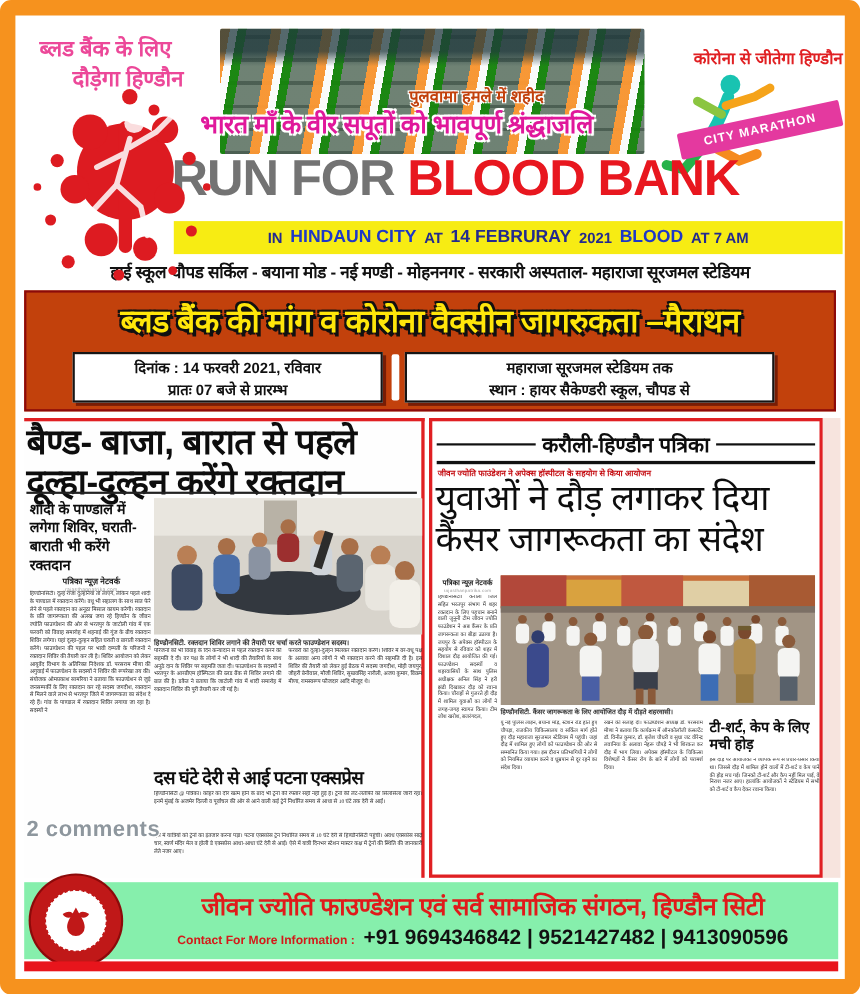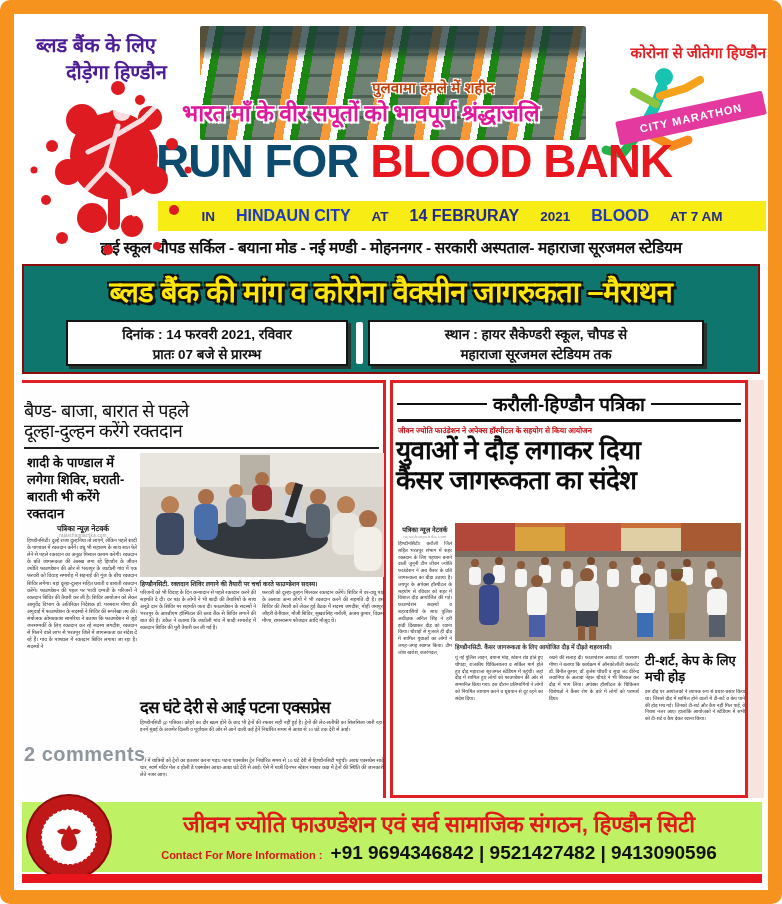--- a/index.html
+++ b/index.html
@@ -1,73 +1,73 @@
 <!DOCTYPE html>
 <html><head>
 <meta charset="utf-8">
 <style>
   html,body{margin:0;padding:0;background:#fff;}
   .page{position:relative;width:782px;height:904px;background:#fff;font-family:"Liberation Sans","DejaVu Sans",sans-serif;overflow:hidden;}
   .frame{position:absolute;inset:0;border:14px solid #f6921e;border-radius:10px;pointer-events:none;z-index:50;}
   .abs{position:absolute;}
   
-  .logo-text{left:36px;top:32px;color:#4c1d95;font-weight:800;font-size:20px;line-height:1.35;z-index:3;}
+  .logo-text{left:36px;top:32px;color:#ec4899;font-weight:800;font-size:20px;line-height:1.35;z-index:3;}
   .logo-text .l2{padding-left:30px;display:block;}
   .coffin-photo{left:200px;top:26px;width:386px;height:114px;overflow:hidden;border-radius:2px;
     background-color:#6f8274;
     background-image:
       linear-gradient(180deg,rgba(30,55,60,.75) 0 18%,rgba(30,55,60,0) 30%),
       repeating-linear-gradient(100deg,rgba(255,153,51,.95) 0 9px,rgba(255,255,255,.97) 9px 16px,rgba(19,136,8,.9) 16px 24px,rgba(110,130,115,.15) 24px 46px),
       repeating-linear-gradient(0deg,rgba(20,40,30,.45) 0 3px,rgba(0,0,0,0) 3px 21px);}
   .kicker-pulwama{left:372px;top:77px;color:#c2410c;font-weight:800;font-size:15px;z-index:4;
     text-shadow:-1px -1px 0 #fff,1px -1px 0 #fff,-1px 1px 0 #fff,1px 1px 0 #fff;}
   .tribute-line{left:182px;top:96px;width:406px;color:#e0189b;font-weight:900;font-size:23px;z-index:4;letter-spacing:-.5px;
     text-shadow:-1.5px -1.5px 0 #fff,1.5px -1.5px 0 #fff,-1.5px 1.5px 0 #fff,1.5px 1.5px 0 #fff,2px 2px 1px #fff;}
   .corona-slogan{left:584px;top:42px;width:182px;color:#e02023;font-weight:800;font-size:15px;text-align:right;}
   .runner-wrap{left:588px;top:60px;width:178px;height:112px;}
   .ribbon{position:absolute;left:28px;top:46px;width:150px;height:24px;background:#e4399f;transform:rotate(-12deg);
     display:flex;align-items:center;justify-content:center;color:#fff;font-weight:800;font-size:11px;letter-spacing:1px;z-index:2;border-radius:2px;}
   
   .main-title{left:156px;top:134px;width:612px;font-size:46px;font-weight:900;letter-spacing:-1px;white-space:nowrap;font-family:"Liberation Sans","DejaVu Sans",sans-serif;}
-  .main-title .t1{color:#0c4a6e;} .main-title .t2{color:#e8171f;}
-  .schedule-bar{left:158px;top:201px;width:608px;height:30px;background:#f7ec13;display:flex;align-items:center;justify-content:center;gap:21px;font-weight:800;font-size:16px;white-space:nowrap;}
+  .main-title .t1{color:#737373;} .main-title .t2{color:#e8171f;}
+  .schedule-bar{left:158px;top:201px;width:608px;height:30px;background:#f7ec13;display:flex;align-items:center;justify-content:center;gap:7px;font-weight:800;font-size:16px;white-space:nowrap;}
   .schedule-bar .navy{color:#232a8f;} .schedule-bar .blue{color:#1e38c8;} .schedule-bar .sm{font-size:13.5px;font-weight:800;}
   .route-line{left:20px;top:236px;width:742px;text-align:center;color:#111;font-weight:800;font-size:15.5px;letter-spacing:-.3px;}
   
-  .red-banner{left:22px;top:264px;width:738px;height:110px;background:#0f766e;border:2px solid #8c0a0a;box-sizing:border-box;z-index:2;}
+  .red-banner{left:22px;top:264px;width:738px;height:110px;background:#c2410c;border:2px solid #8c0a0a;box-sizing:border-box;z-index:2;}
   .banner-title{position:absolute;left:0;right:0;top:5px;text-align:center;color:#ffe60a;font-weight:900;font-size:29px;letter-spacing:-.5px;
     text-shadow:-2px -2px 0 #111,2px -2px 0 #111,-2px 2px 0 #111,2px 2px 0 #111,3px 3px 0 #111;}
   .info-box{position:absolute;background:#fff;border:2px solid #151515;box-shadow:3px 3px 0 rgba(60,0,0,.55);text-align:center;font-weight:800;font-size:13.5px;color:#111;line-height:1.5;padding-top:3px;box-sizing:border-box;}
   .info-divider{position:absolute;left:332px;top:56px;width:7px;height:42px;background:#fff;border-radius:2px;}
   
   .clip-left{left:22px;top:380px;width:364px;height:418px;background:#fefefe;border-top:3px solid #e02023;border-right:3px solid #e02023;box-sizing:border-box;}
   .clip-left,.clip-right{position:absolute;color:#111;}
-  .lh{position:absolute;left:2px;top:2px;right:2px;font-size:18px;line-height:1.12;font-weight:400;letter-spacing:-.5px;color:#0d0d0d;margin-top:16px;}
+  .lh{position:absolute;left:2px;top:2px;right:2px;font-size:32px;line-height:1.12;font-weight:700;letter-spacing:-.5px;color:#0d0d0d;}
   .lh-rule{position:absolute;left:2px;top:64px;right:4px;height:2px;background:#222;}
   .subdeck{position:absolute;left:5px;top:72px;width:112px;font-size:13px;font-weight:800;line-height:1.3;color:#0d0d0d;}
   .byline{font-size:7.5px;font-weight:800;text-align:center;color:#222;}
   .byline-site{font-size:4.5px;text-align:center;color:#999;letter-spacing:.3px;}
   .news-photo-left{position:absolute;left:118px;top:70px;width:244px;height:124px;}
   .photo-caption{position:absolute;font-size:6.3px;font-weight:700;color:#333;}
   .newsbody{position:absolute;font-size:5px;line-height:1.42;text-align:justify;color:#2c2c2c;overflow:hidden;font-family:"Liberation Serif","DejaVu Serif",serif;}
   .subhead-left{position:absolute;left:118px;top:312px;width:246px;font-size:16.5px;font-weight:800;letter-spacing:-.4px;color:#0d0d0d;font-family:Liberation Serif, serif;}
   .watermark{position:absolute;left:2px;top:360px;font-size:20px;font-weight:800;color:#8e979e;letter-spacing:.5px;z-index:6;
     text-shadow:-1px -1px 0 #fff,1px -1px 0 #fff,-1px 1px 0 #fff,1px 1px 0 #fff;}
   .clip-right{left:390px;top:380px;width:358px;height:418px;background:#fff;border:3px solid #e02023;box-sizing:border-box;}
   .masthead-row{position:absolute;left:4px;top:8px;right:4px;display:flex;align-items:center;gap:6px;}
   .masthead-row .line{flex:1;height:2px;background:#111;}
   .masthead{font-size:19px;font-weight:800;color:#0d0d0d;white-space:nowrap;}
   .mast-rule{position:absolute;left:4px;top:36px;right:4px;height:2.5px;background:#111;}
   .kicker-red{position:absolute;left:5px;top:42px;right:4px;font-size:7.5px;font-weight:800;color:#c40d12;}
-  .rh{position:absolute;left:3px;top:52px;right:3px;font-size:26px;line-height:1.16;font-weight:700;letter-spacing:-.5px;color:#0d0d0d;}
+  .rh{position:absolute;left:3px;top:52px;right:3px;font-size:32px;line-height:1.16;font-weight:400;letter-spacing:-.5px;color:#0d0d0d;}
   .news-photo-right{position:absolute;left:62px;top:140px;width:286px;height:118px;}
   .subhead-right{position:absolute;left:252px;top:270px;width:100px;font-size:13px;font-weight:800;line-height:1.25;color:#0d0d0d;}
   .pink-strip{left:748px;top:380px;width:16px;height:418px;background:#f7e4de;}
   
-  .footer-banner{left:22px;top:802px;width:740px;height:70px;background:#bef264;}
+  .footer-banner{left:22px;top:802px;width:740px;height:70px;background:#86efac;}
   .footer-org{position:absolute;left:100px;top:6px;right:6px;text-align:center;color:#e01a1a;font-weight:900;font-size:22.5px;letter-spacing:-.3px;}
   .footer-contact{position:absolute;left:100px;top:40px;right:6px;text-align:center;white-space:nowrap;}
   .footer-contact .lbl{color:#d41a1a;font-weight:700;font-size:11px;margin-right:8px;}
   .footer-contact .ph{color:#111;font-weight:800;font-size:19px;}
   .footer-stripe{left:22px;top:874px;width:740px;height:9px;background:#e8151c;}
   .seal{position:absolute;left:6px;top:-6px;width:82px;height:82px;border-radius:50%;background:#c01818;display:flex;align-items:center;justify-content:center;box-shadow:0 0 0 2px #8c0a0a;}
   .seal-inner{width:54px;height:54px;border-radius:50%;background:#fff;display:flex;align-items:center;justify-content:center;border:1px dashed #c01818;}
 </style>
 </head>
 <body>
@@ -151,22 +151,22 @@
   <div class="abs route-line">हाई स्कूल चौपड सर्किल - बयाना मोड - नई मण्डी - मोहननगर - सरकारी अस्पताल- महाराजा सूरजमल स्टेडियम</div>
 
   <div class="abs red-banner">
     <div class="banner-title">ब्लड बैंक की मांग व कोरोना वैक्सीन जागरुकता –मैराथन</div>
     <div class="info-box" style="left:42px;top:54px;width:282px;height:46px;">
       <div>दिनांक : 14 फरवरी 2021, रविवार</div>
       <div>प्रातः 07 बजे से प्रारम्भ</div>
     </div>
     <div class="info-divider"></div>
     <div class="info-box" style="left:344px;top:54px;width:336px;height:46px;">
+      <div>महाराजा सूरजमल स्टेडियम तक</div>
       <div>स्थान : हायर सैकेण्डरी स्कूल, चौपड से</div>
-      <div>महाराजा सूरजमल स्टेडियम तक</div>
     </div>
   </div>
 
   <div class="clip-left">
     <div class="lh">
       <div>बैण्ड- बाजा, बारात से पहले</div>
       <div>दूल्हा-दुल्हन करेंगे रक्तदान</div>
     </div>
     <div class="lh-rule"></div>
     <div class="subdeck">शादी के पाण्डाल में लगेगा शिविर, घराती-बाराती भी करेंगे रक्तदान</div>

